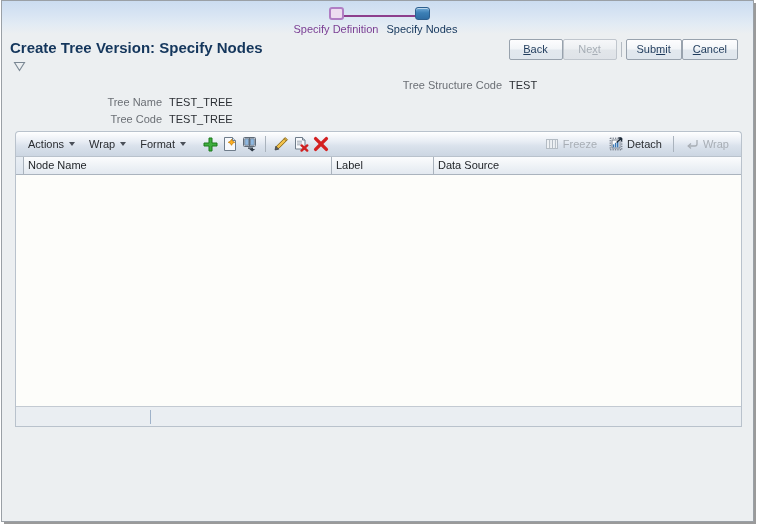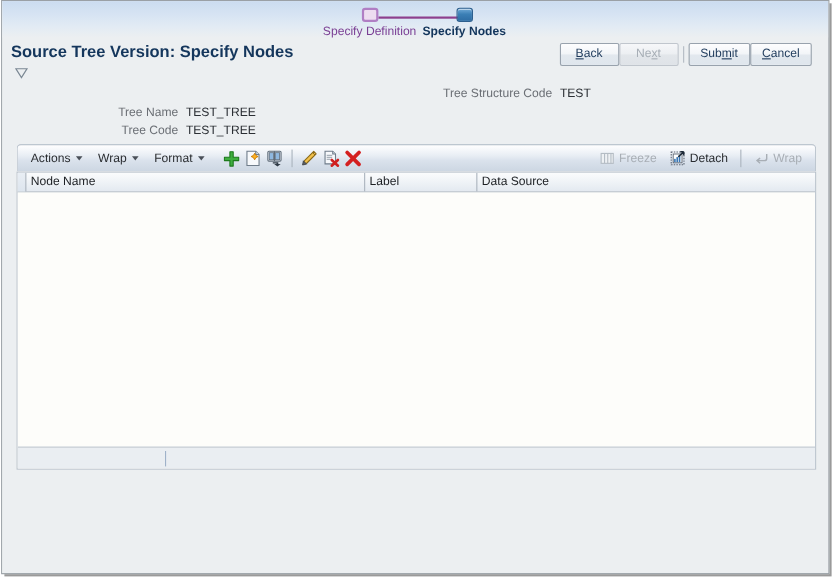--- a/index.html
+++ b/index.html
@@ -93,21 +93,21 @@
     border: 1px solid #2d5f8e;
     box-shadow: inset 0 1px 0 rgba(255,255,255,.55);
   }
   .stop-label {
     margin-top: 3px;
     font-size: 11px;
     line-height: 13px;
     white-space: nowrap;
   }
   .stop-label.visited { color: #7b3f94; }
-  .stop-label.current { color: #14365c; font-weight: bold; }
+  .stop-label.current { color: #14365c; font-weight: normal; }
 
   
   #page-title {
     position: absolute;
     left: 8px;
     top: 38px;
     font-size: 15px;
     font-weight: bold;
     color: #14365c;
     letter-spacing: 0px;
@@ -343,21 +343,21 @@
         <div class="stop-marker visited"></div>
         <div class="stop-label visited">Specify Definition</div>
       </div>
 
       <div class="train-stop s1">
         <div class="stop-marker current"></div>
         <div class="stop-label current">Specify Nodes</div>
       </div>
     </div>
 
-    <div id="page-title">Source Tree Version: Specify Nodes</div>
+    <div id="page-title">Create Tree Version: Specify Nodes</div>
 
     <div id="collapse-toggle">
       <svg width="13" height="11" viewBox="0 0 13 11">
         <polygon points="1.5,1.5 11.5,1.5 6.5,9.5" fill="none" stroke="#7b8894" stroke-width="1.1"></polygon>
       </svg>
     </div>
 
     <div id="header-buttons">
       <div class="hbtn"><u>B</u>ack</div>
       <div class="hbtn disabled">Ne<u>x</u>t</div>

